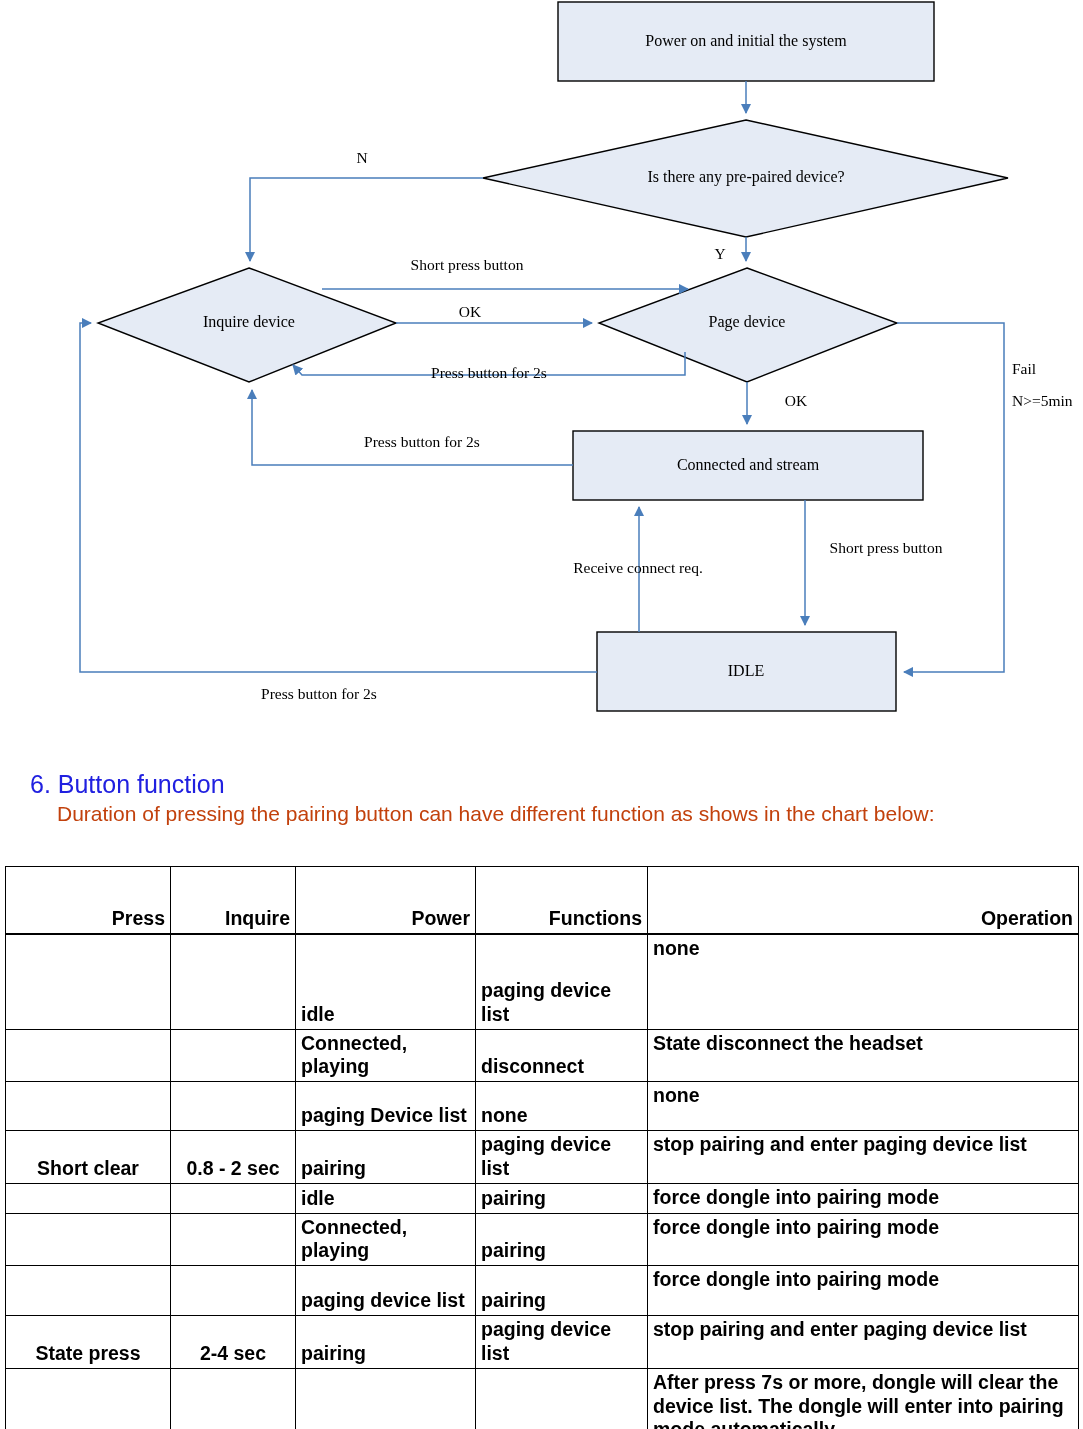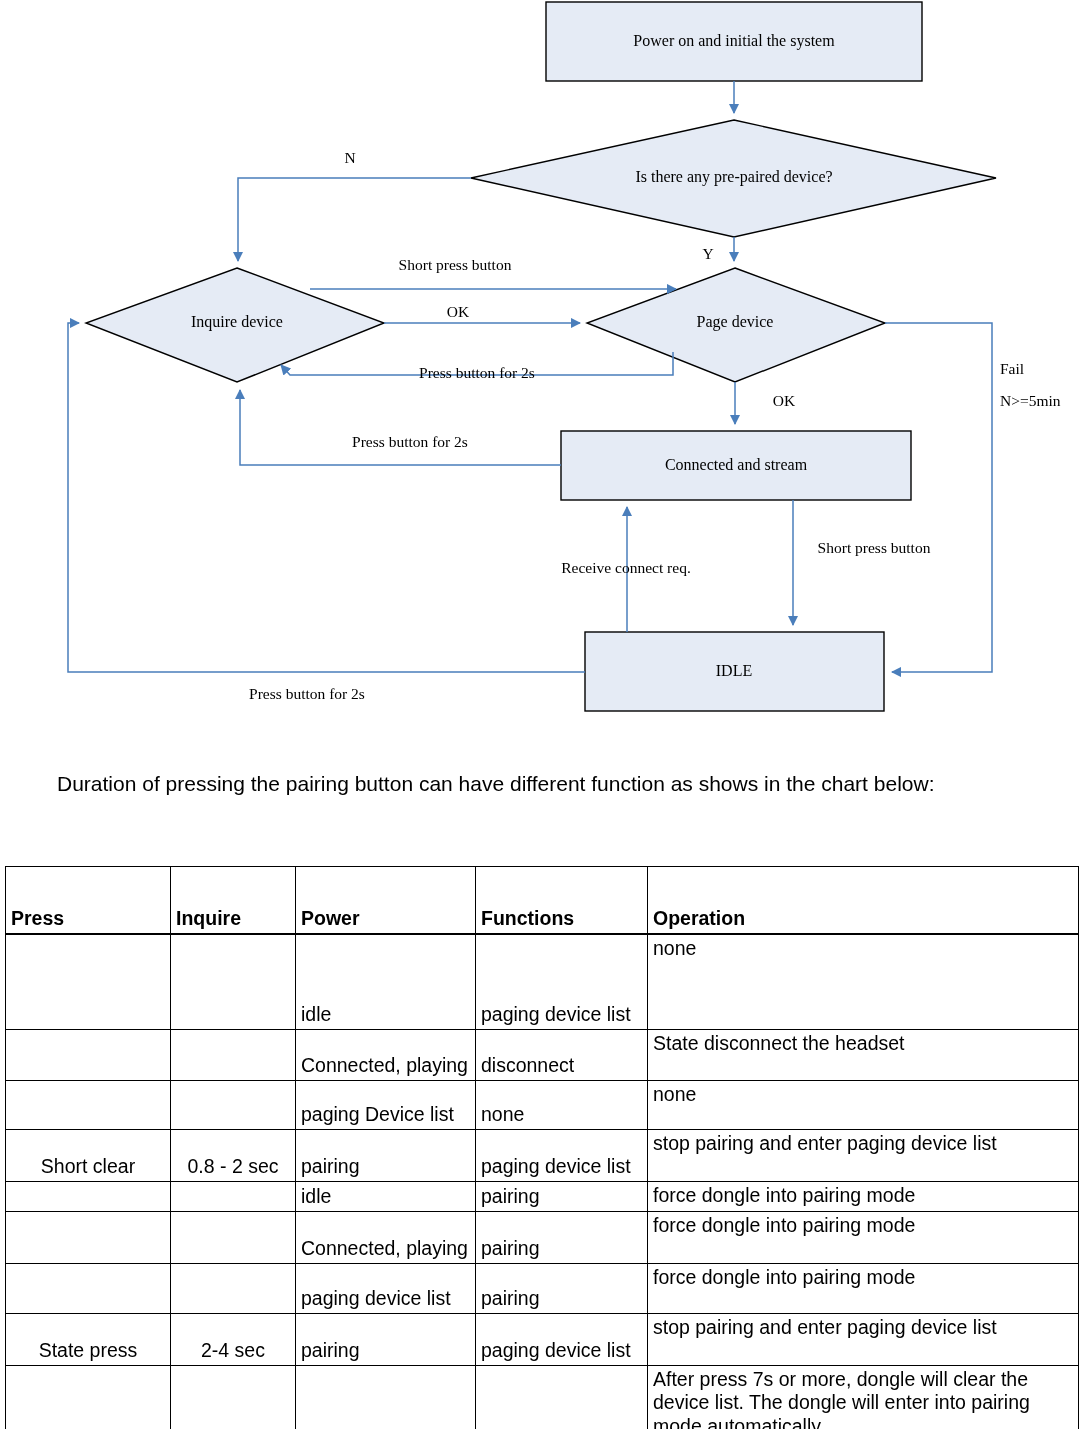--- a/index.html
+++ b/index.html
@@ -12,21 +12,21 @@
     height: 1429px;
     position: relative;
     font-family: "Liberation Sans", sans-serif;
     color: #000000;
     overflow: hidden;
   }
 
   
   #flowchart-area {
     position: absolute;
-    left: 0;
+    left: 12px;
     top: 0;
     width: 953px;
     height: 760px;
   }
   #flowchart-svg { display: block; }
   .node-shape {
     fill: #e5ebf5;
     stroke: #000000;
     stroke-width: 1.4;
   }
@@ -65,45 +65,45 @@
     color: #2020e0;
     font-family: "Liberation Sans", sans-serif;
     letter-spacing: 0px;
     line-height: 1.12;
   }
   #section-paragraph {
     margin: 0 0 0 57px;
     width: 935px;
     font-size: 21px;
     line-height: 1.30;
-    color: #000000;
+    color: #c2410c;
   }
 
   
   #button-function-table {
     position: absolute;
     left: 5px;
     top: 866px;
     width: 1073px;
     border-collapse: collapse;
     table-layout: fixed;
     font-size: 19.5px;
   }
   #button-function-table td,
   #button-function-table th {
     border: 1.2px solid #000000;
     padding: 2px 5px;
     vertical-align: bottom;
-    font-weight: normal;
+    font-weight: bold;
     text-align: left;
     line-height: 1.22;
     word-wrap: break-word;
   }
   #button-function-table thead th {
-    text-align: left;
+    text-align: right;
     font-weight: bold;
     vertical-align: bottom;
     height: 62px;
     border-bottom-width: 2.5px;
   }
   #button-function-table tbody td.op-cell {
     vertical-align: top;
   }
   #button-function-table tbody td.press-cell,
   #button-function-table tbody td.dur-cell {
@@ -191,20 +191,21 @@
 
     <path class="edge-line" d="M 793 500 L 793 625" marker-end="url(#arrow)"></path>
     <text class="edge-label" x="874" y="553">Short press button</text>
 
     <path class="edge-line" d="M 585 672 L 68 672 L 68 323 L 79 323" marker-end="url(#arrow)"></path>
     <text class="edge-label" x="307" y="699">Press button for 2s</text>
   </svg>
 </div>
 
 <div id="section-block">
+  <h2 id="section-heading">6. Button function</h2>
   <p id="section-paragraph">Duration of pressing the pairing button can have different function as shows in the chart below:</p>
 </div>
 
 <table id="button-function-table">
   <colgroup>
     <col class="col-press">
       <col class="col-duration">
       <col class="col-state">
     <col class="col-func">
       <col class="col-op">

